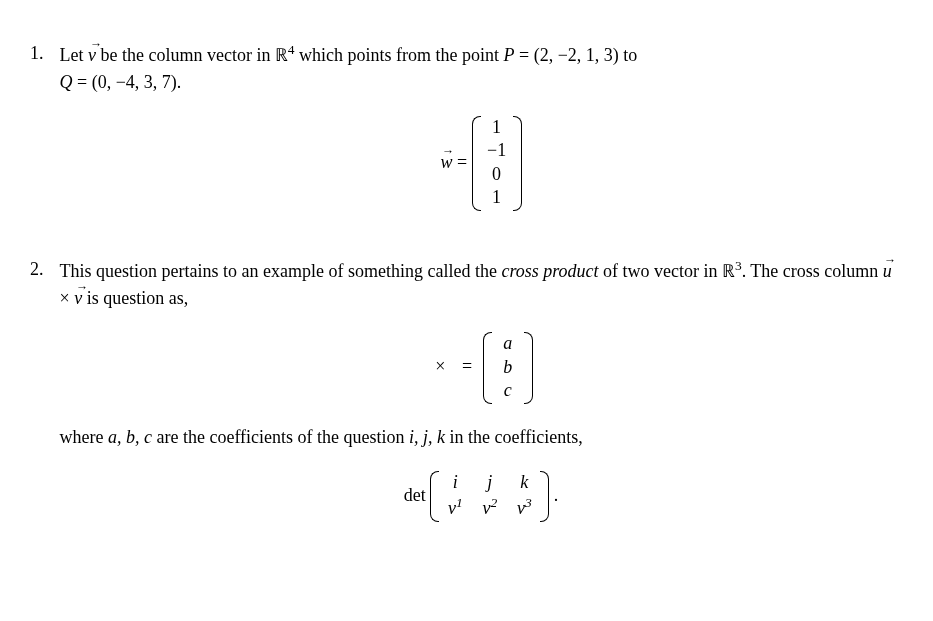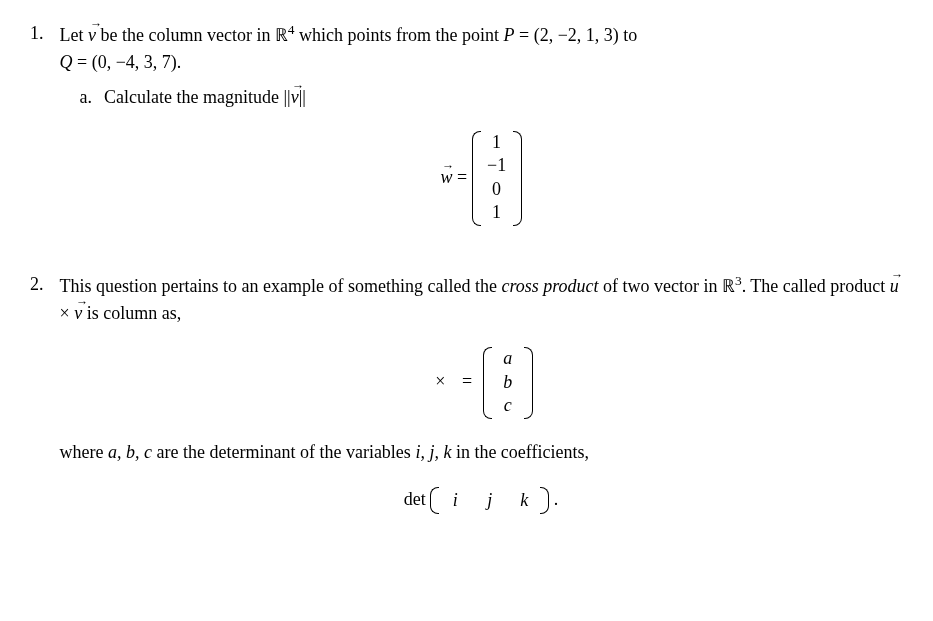--- a/index.html
+++ b/index.html
@@ -6,20 +6,21 @@
       font-family: "Times New Roman", serif;
       font-size: 18px;
       line-height: 1.5;
       margin: 0;
       padding: 20px 30px;
       background: #fff;
       color: #000;
     }
     .problem {
       margin-bottom: 25px;
+      margin-top: 20px;
     }
     .problem-num {
       display: inline-block;
       width: 25px;
       vertical-align: top;
     }
     .problem-body {
       display: inline-block;
       width: calc(100% - 30px);
       vertical-align: top;
@@ -98,65 +99,66 @@
 </head>
 <body>
 
 <div class="problem">
   <span class="problem-num">1.</span>
   <span class="problem-body">
     <span>Let </span><span class="vec italic">v</span><span> be the column vector in </span><span class="bb">ℝ</span><span class="sup">4</span><span> which points from the point </span><span class="italic">P</span><span> = (2, −2, 1, 3) to</span>
     <br>
     <span class="italic">Q</span><span> = (0, −4, 3, 7).</span>
 
-    <div class="sub-item">
-      <span class="sub-label">a.</span>
-      <span>Calculate the magnitude </span><span>||</span><span class="vec italic">v</span><span>||</span>
-    </div>
 
 
     <div class="math-display">
       <span class="vec italic">w</span><span> = </span><span class="matrix">
         <span class="matrix-inner">
           <span class="matrix-row"><span class="matrix-cell">1</span></span>
           <span class="matrix-row"><span class="matrix-cell">−1</span></span>
           <span class="matrix-row"><span class="matrix-cell">0</span></span>
           <span class="matrix-row"><span class="matrix-cell">1</span></span>
         </span>
       </span>
     </div>
   </span>
 </div>
 
 <div class="problem">
   <span class="problem-num">2.</span>
   <span class="problem-body">
-    <span>This question pertains to an example of something called the </span><span class="italic">cross product</span><span> of two vector in </span><span class="bb">ℝ</span><span class="sup">3</span><span>. The called product </span><span class="vec italic">u</span><span> × </span><span class="vec italic">v</span><span> is column as,</span>
+    <span>This question pertains to an example of something called the </span><span class="italic">cross product</span><span> of two vector in </span><span class="bb">ℝ</span><span class="sup">3</span><span>. The cross column </span><span class="vec italic">u</span><span> × </span><span class="vec italic">v</span><span> is question as,</span>
 
     <div class="math-display">
       <span class="op">×</span>
       <span class="op">=</span>
       <span class="matrix">
         <span class="matrix-inner">
           <span class="matrix-row"><span class="matrix-cell italic">a</span></span>
           <span class="matrix-row"><span class="matrix-cell italic">b</span></span>
           <span class="matrix-row"><span class="matrix-cell italic">c</span></span>
         </span>
       </span>
     </div>
 
-    <span>where </span><span class="italic">a, b, c</span><span> are the determinant of the variables </span><span class="italic">i, j, k</span><span> in the coefficients,</span>
+    <span>where </span><span class="italic">a, b, c</span><span> are the coefficients of the question </span><span class="italic">i, j, k</span><span> in the coefficients,</span>
 
     <div class="math-display">
       <span>det</span>
       <span class="matrix">
         <span class="matrix-inner">
           <span class="matrix-row">
             <span class="matrix-cell italic">i</span>
             <span class="matrix-cell italic">j</span>
             <span class="matrix-cell italic">k</span>
           </span>
+          <span class="matrix-row">
+            <span class="matrix-cell italic"><span>v</span><span class="sup">1</span></span>
+            <span class="matrix-cell italic"><span>v</span><span class="sup">2</span></span>
+            <span class="matrix-cell italic"><span>v</span><span class="sup">3</span></span>
+          </span>
         </span>
       </span>
       <span>.</span>
     </div>
   </span>
 </div>
 
 </body></html>

